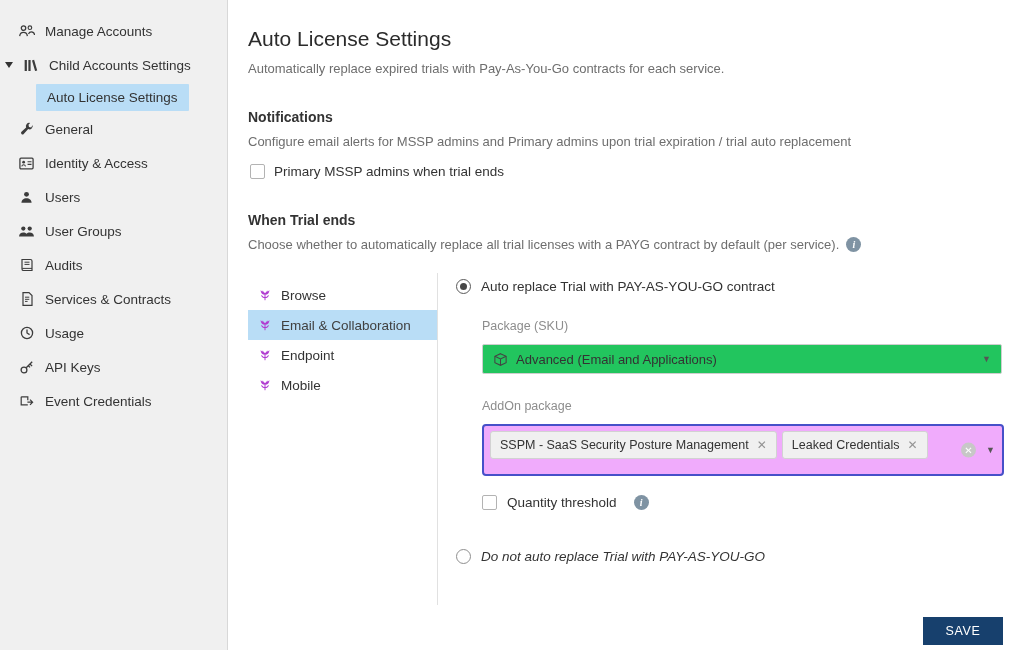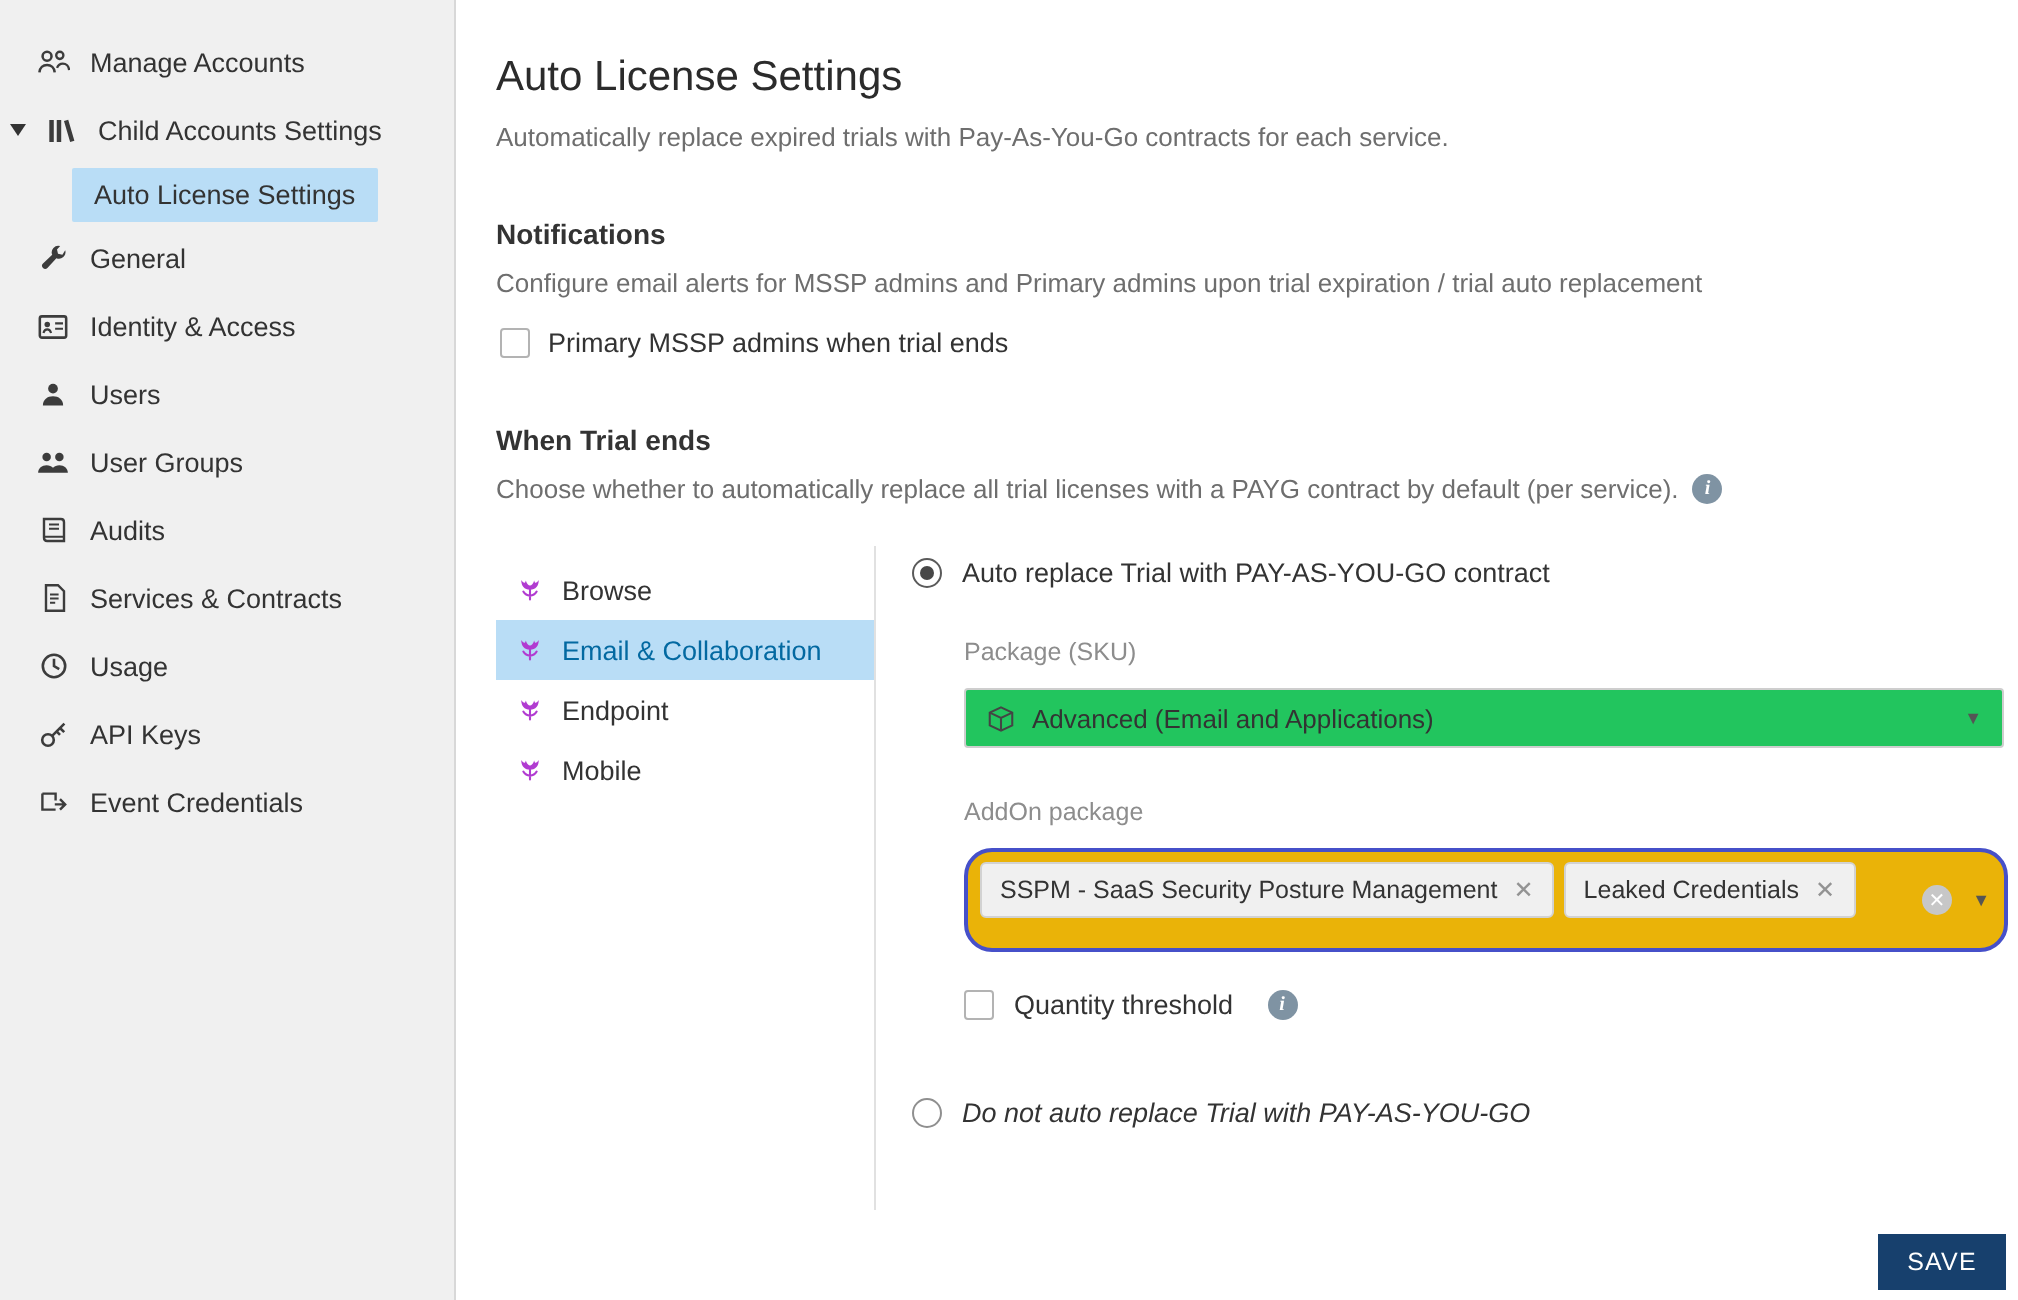--- a/index.html
+++ b/index.html
@@ -22,38 +22,38 @@
   h2{font-size:14px;font-weight:700;color:#333;margin:33px 0 0 0;}
   .desc{font-size:13px;color:#6e6e6e;margin:9px 0 0 0;display:flex;align-items:center;}
   .check-row{display:flex;align-items:center;gap:9px;font-size:13.5px;color:#333;margin:15px 0 0 2px;cursor:pointer;}
   .checkbox{width:15px;height:15px;border:1px solid #b3b3b3;background:#fff;border-radius:2px;box-sizing:border-box;flex-shrink:0;}
   .info{display:inline-flex;align-items:center;justify-content:center;width:15px;height:15px;border-radius:50%;background:#7f93a3;color:#fff;font-size:10px;font-weight:700;font-style:italic;font-family:"Liberation Serif",serif;margin-left:7px;flex-shrink:0;}
 
   
   .trial-body{display:flex;margin-top:21px;min-height:332px;align-items:stretch;}
   .service-list{width:189px;flex-shrink:0;padding-top:7px;box-sizing:border-box;}
   .service-item{display:flex;align-items:center;height:30px;gap:9px;padding-left:10px;font-size:13.5px;color:#333;cursor:pointer;}
-  .service-item.selected{background:#b9ddf6;color:#0369a1;}
+  .service-item.selected{background:#b9ddf6;color:#404040;}
   .options{flex:1;border-left:1px solid #e1e1e1;padding:6px 2px 0 18px;box-sizing:border-box;}
   .radio-row{display:flex;align-items:center;gap:10px;font-size:13.5px;color:#333;cursor:pointer;}
   .radio{width:15px;height:15px;border-radius:50%;border:1px solid #8f8f8f;background:#fff;box-sizing:border-box;position:relative;flex-shrink:0;}
   .radio.checked{border-color:#5a5a5a;}
   .radio.checked::after{content:"";position:absolute;inset:3px;border-radius:50%;background:#474747;}
   .option-inner{margin-left:26px;}
   .field-label{font-size:12.5px;color:#8d8d8d;margin-top:25px;}
   .dropdown{margin-top:11px;width:520px;height:30px;background:#22c55e;border:1px solid #cecece;border-radius:2px;display:flex;align-items:center;gap:8px;padding:0 10px;font-size:13px;color:#333;box-sizing:border-box;cursor:pointer;}
   .caret-down{margin-left:auto;font-size:9px;color:#555;}
-  .multiselect{margin-top:11px;width:522px;min-height:52px;border:2px solid #4650c9;border-radius:14px;background:#eab308;box-sizing:border-box;position:relative;padding:5px 46px 5px 6px;display:flex;flex-wrap:wrap;gap:5px;align-content:flex-start;}
+  .multiselect{margin-top:11px;width:522px;min-height:52px;border:2px solid #4650c9;border-radius:4px;background:#f0abfc;box-sizing:border-box;position:relative;padding:5px 46px 5px 6px;display:flex;flex-wrap:wrap;gap:5px;align-content:flex-start;}
   .tag{display:inline-flex;align-items:center;gap:8px;background:#f0f0f0;border:1px solid #d2d2d2;border-radius:3px;padding:3px 9px;font-size:12.5px;color:#333;height:20px;box-sizing:content-box;}
   .tag .x{color:#939393;font-size:12px;cursor:pointer;line-height:1;}
   .ms-clear{position:absolute;right:26px;top:50%;transform:translateY(-50%);width:15px;height:15px;border-radius:50%;background:#c7c7c7;color:#fff;font-size:10px;display:flex;align-items:center;justify-content:center;cursor:pointer;}
   .ms-caret{position:absolute;right:7px;top:50%;transform:translateY(-50%);font-size:9px;color:#555;cursor:pointer;}
   .quantity-row{margin-top:19px;display:flex;align-items:center;gap:10px;font-size:13.5px;}
   .radio2{margin-top:39px;font-style:italic;}
-  .save-btn{position:absolute;right:6px;bottom:5px;width:64px;height:28px;background:#17406d;color:#fff;border:none;font-size:12.5px;letter-spacing:.6px;font-family:"Liberation Sans",sans-serif;cursor:pointer;display:flex;align-items:center;justify-content:center;}
+  .save-btn{position:absolute;right:6px;bottom:5px;width:80px;height:28px;background:#17406d;color:#fff;border:none;font-size:12.5px;letter-spacing:.6px;font-family:"Liberation Sans",sans-serif;cursor:pointer;display:flex;align-items:center;justify-content:center;}
   svg{display:block;}
 </style>
 </head>
 <body>
 
 <div class="app">
 
   <aside class="sidebar">
 
     <div class="nav-item">

